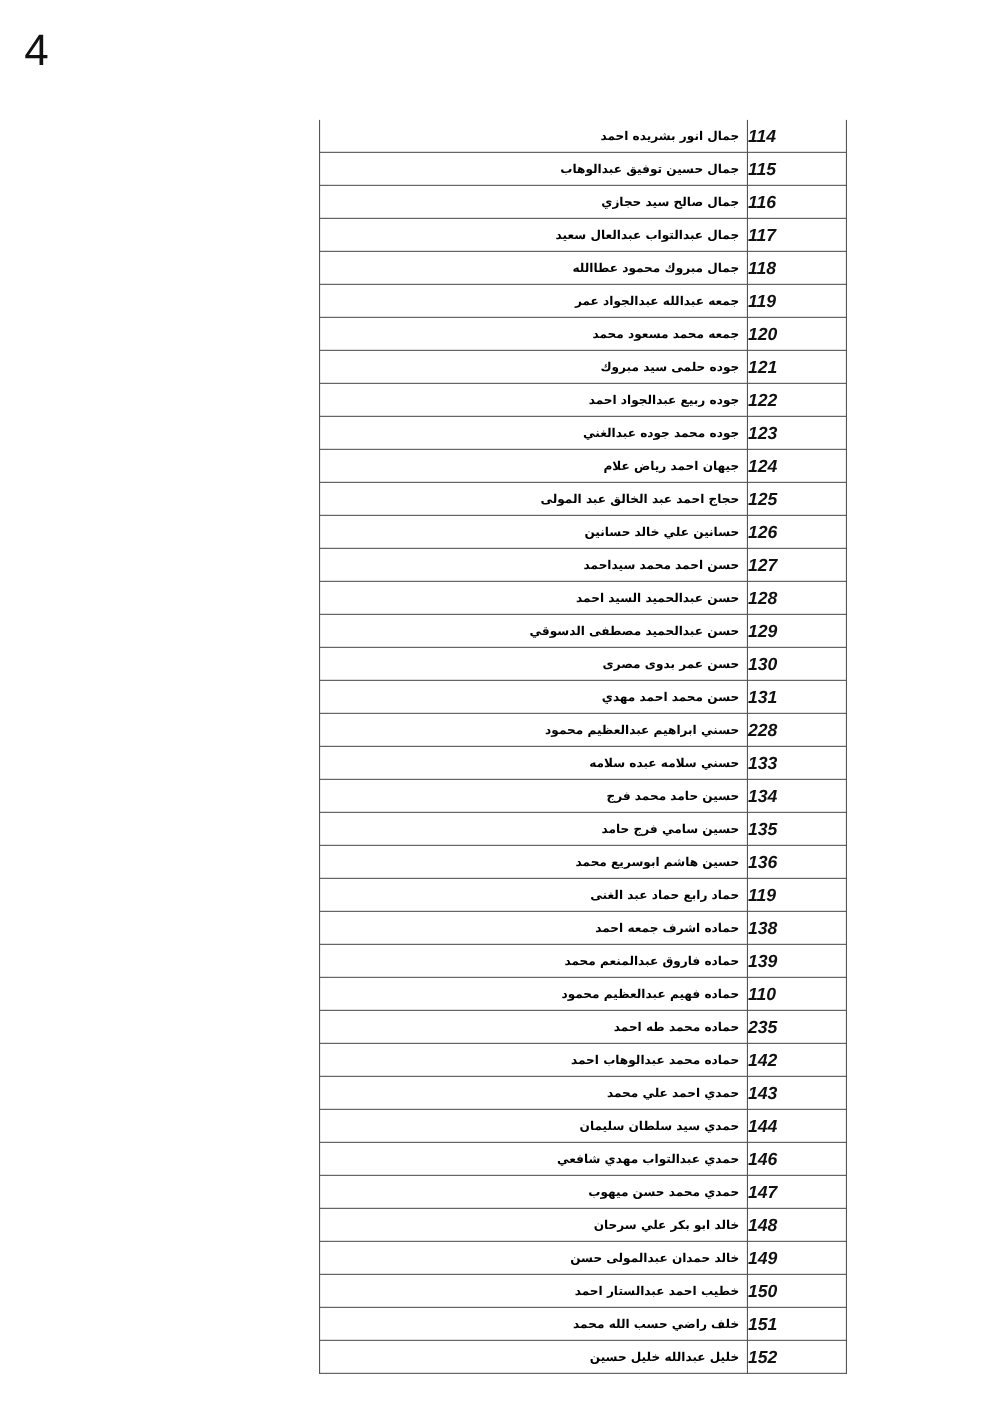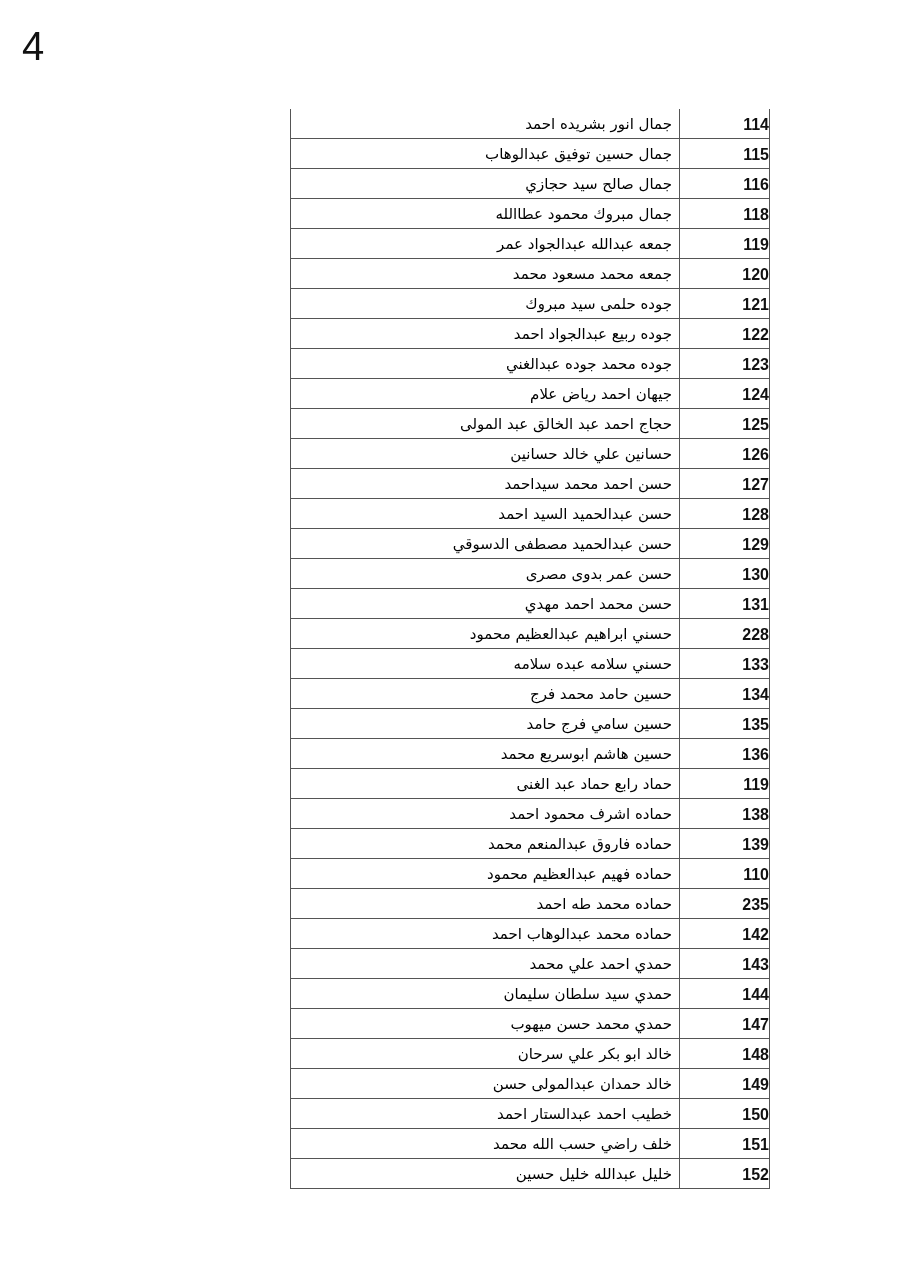--- a/index.html
+++ b/index.html
@@ -40,31 +40,32 @@
       border-right: 1px solid #555;
       vertical-align: middle;
     }
     .names-table col.c-name { width: 389px; }
     .names-table col.c-num { width: 90px; }
     .cell-name {
       direction: rtl;
       text-align: right;
       padding-right: 7px !important;
       font-family: "DejaVu Sans", sans-serif;
-      font-weight: normal;
-      font-size: 15px;
+      font-weight: bold;
+      font-size: 11px;
       white-space: nowrap;
     }
     .cell-num {
-      text-align: right;
+      text-align: left;
       font-family: "Liberation Sans", sans-serif;
       font-weight: bold;
       font-size: 16px;
       color: #111;
       padding-top: 3px !important;
+      font-style: italic;
     }
   </style>
 </head>
 <body>
 
 <div class="page-number">4</div>
 
 <table class="names-table">
   <colgroup>
     <col class="c-name">
@@ -77,20 +78,24 @@
       </tr>
       <tr>
         <td class="cell-name">جمال حسين توفيق عبدالوهاب</td>
         <td class="cell-num">115</td>
       </tr>
       <tr>
         <td class="cell-name">جمال صالح سيد حجازي</td>
         <td class="cell-num">116</td>
       </tr>
       <tr>
+        <td class="cell-name">جمال عبدالتواب عبدالعال سعيد</td>
+        <td class="cell-num">117</td>
+      </tr>
+      <tr>
         <td class="cell-name">جمال مبروك محمود عطاالله</td>
         <td class="cell-num">118</td>
       </tr>
       <tr>
         <td class="cell-name">جمعه عبدالله عبدالجواد عمر</td>
         <td class="cell-num">119</td>
       </tr>
       <tr>
         <td class="cell-name">جمعه محمد مسعود محمد</td>
         <td class="cell-num">120</td>
@@ -157,21 +162,21 @@
       </tr>
       <tr>
         <td class="cell-name">حسين هاشم ابوسريع محمد</td>
         <td class="cell-num">136</td>
       </tr>
       <tr>
         <td class="cell-name">حماد رابع حماد عبد الغنى</td>
         <td class="cell-num">119</td>
       </tr>
       <tr>
-        <td class="cell-name">حماده اشرف محمود احمد</td>
+        <td class="cell-name">حماده اشرف جمعه احمد</td>
         <td class="cell-num">138</td>
       </tr>
       <tr>
         <td class="cell-name">حماده فاروق عبدالمنعم محمد</td>
         <td class="cell-num">139</td>
       </tr>
       <tr>
         <td class="cell-name">حماده فهيم عبدالعظيم محمود</td>
         <td class="cell-num">110</td>
       </tr>
@@ -183,20 +188,24 @@
         <td class="cell-name">حماده محمد عبدالوهاب احمد</td>
         <td class="cell-num">142</td>
       </tr>
       <tr>
         <td class="cell-name">حمدي احمد علي محمد</td>
         <td class="cell-num">143</td>
       </tr>
       <tr>
         <td class="cell-name">حمدي سيد سلطان سليمان</td>
         <td class="cell-num">144</td>
+      </tr>
+      <tr>
+        <td class="cell-name">حمدي عبدالتواب مهدي شافعي</td>
+        <td class="cell-num">146</td>
       </tr>
       <tr>
         <td class="cell-name">حمدي محمد حسن ميهوب</td>
         <td class="cell-num">147</td>
       </tr>
       <tr>
         <td class="cell-name">خالد ابو بكر علي سرحان</td>
         <td class="cell-num">148</td>
       </tr>
       <tr>

